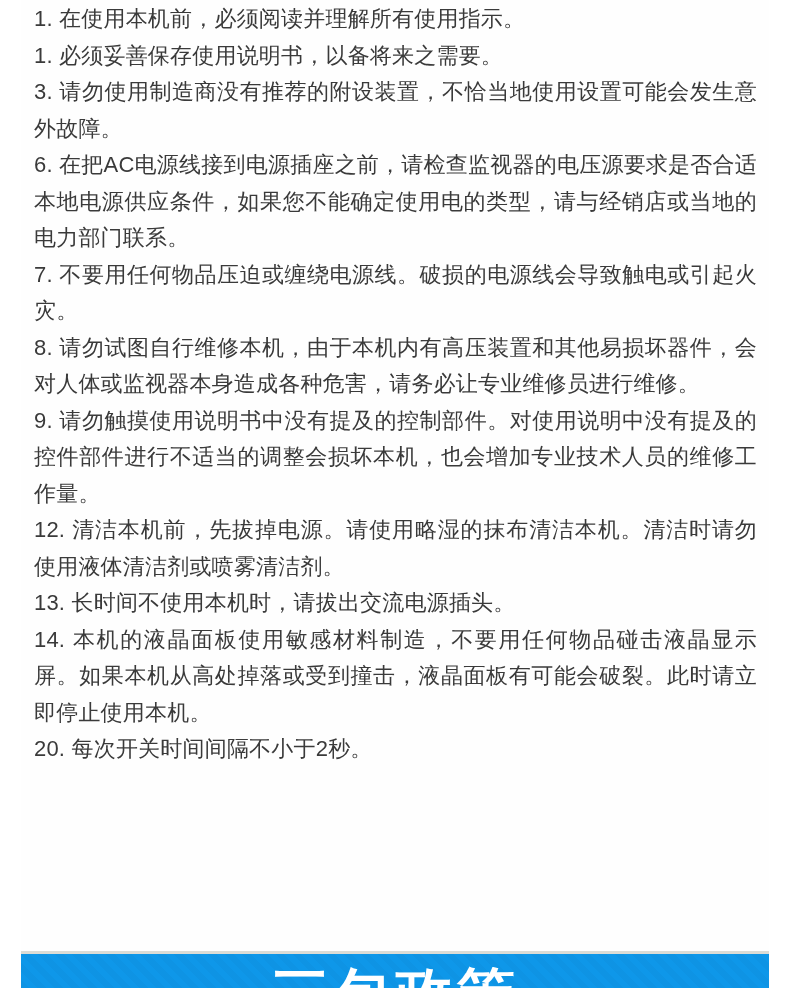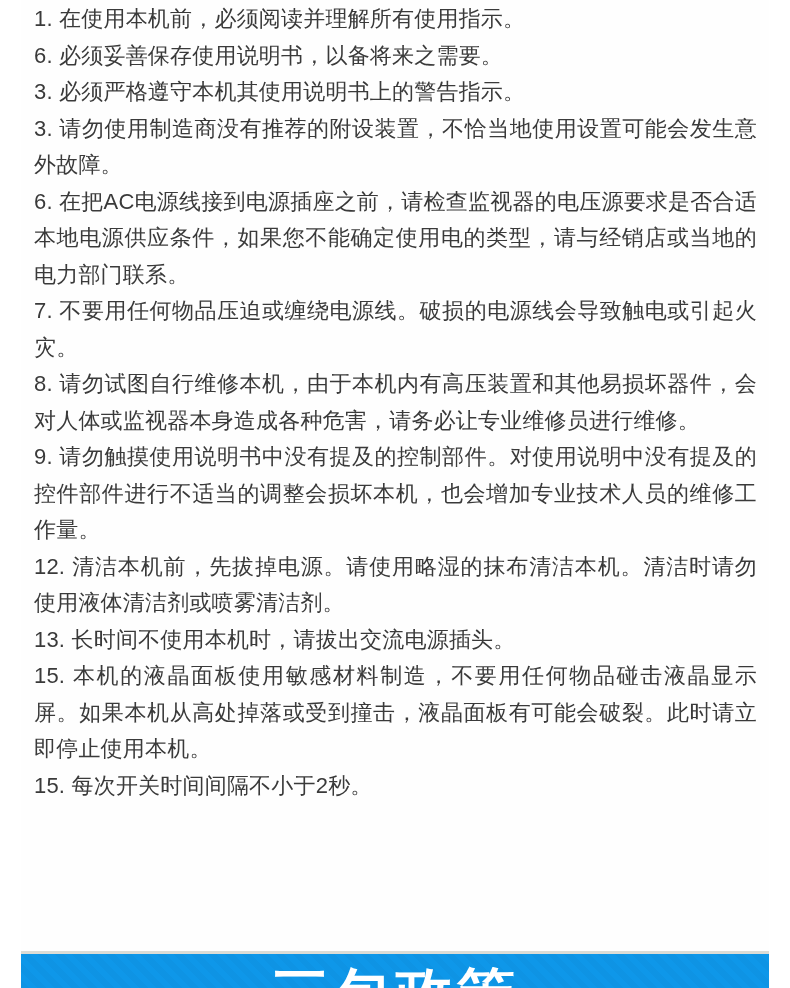--- a/index.html
+++ b/index.html
@@ -57,30 +57,29 @@
     white-space: nowrap;
   }
 </style>
 </head>
 <body>
 
 <div class="page">
 
   <div class="instructions">
     <p>1. 在使用本机前，必须阅读并理解所有使用指示。</p>
-    <p>6. 必须妥善保存使用说明书，以备将来之需要。</p>
-    <p>3. 必须严格遵守本机其使用说明书上的警告指示。</p>
+    <p>1. 必须妥善保存使用说明书，以备将来之需要。</p>
     <p>3. 请勿使用制造商没有推荐的附设装置，不恰当地使用设置可能会发生意外故障。</p>
     <p>6. 在把AC电源线接到电源插座之前，请检查监视器的电压源要求是否合适本地电源供应条件，如果您不能确定使用电的类型，请与经销店或当地的电力部门联系。</p>
     <p>7. 不要用任何物品压迫或缠绕电源线。破损的电源线会导致触电或引起火灾。</p>
     <p>8. 请勿试图自行维修本机，由于本机内有高压装置和其他易损坏器件，会对人体或监视器本身造成各种危害，请务必让专业维修员进行维修。</p>
     <p>9. 请勿触摸使用说明书中没有提及的控制部件。对使用说明中没有提及的控件部件进行不适当的调整会损坏本机，也会增加专业技术人员的维修工作量。</p>
     <p>12. 清洁本机前，先拔掉电源。请使用略湿的抹布清洁本机。清洁时请勿使用液体清洁剂或喷雾清洁剂。</p>
     <p>13. 长时间不使用本机时，请拔出交流电源插头。</p>
-    <p>15. 本机的液晶面板使用敏感材料制造，不要用任何物品碰击液晶显示屏。如果本机从高处掉落或受到撞击，液晶面板有可能会破裂。此时请立即停止使用本机。</p>
-    <p>15. 每次开关时间间隔不小于2秒。</p>
+    <p>14. 本机的液晶面板使用敏感材料制造，不要用任何物品碰击液晶显示屏。如果本机从高处掉落或受到撞击，液晶面板有可能会破裂。此时请立即停止使用本机。</p>
+    <p>20. 每次开关时间间隔不小于2秒。</p>
   </div>
 
   <div class="banner">
     <span class="banner-title">三包政策</span>
   </div>
 
 </div>
 
 </body></html>

